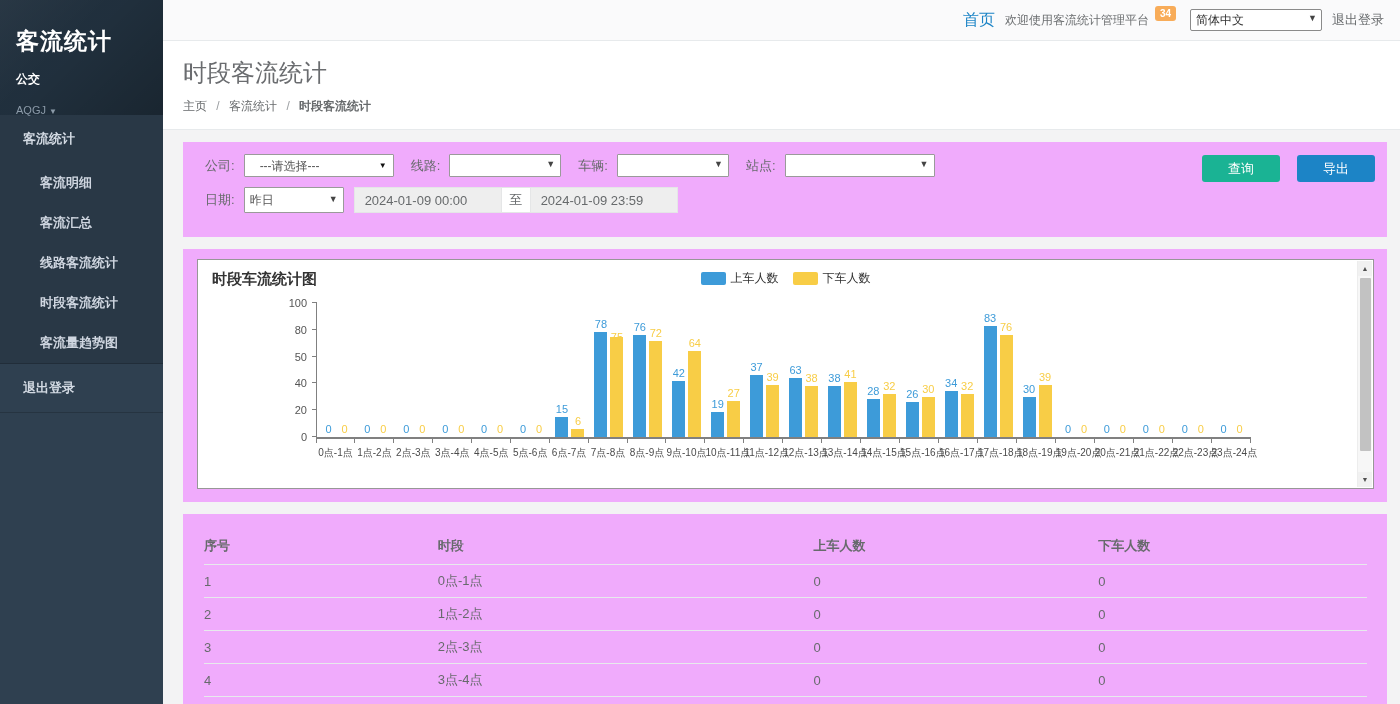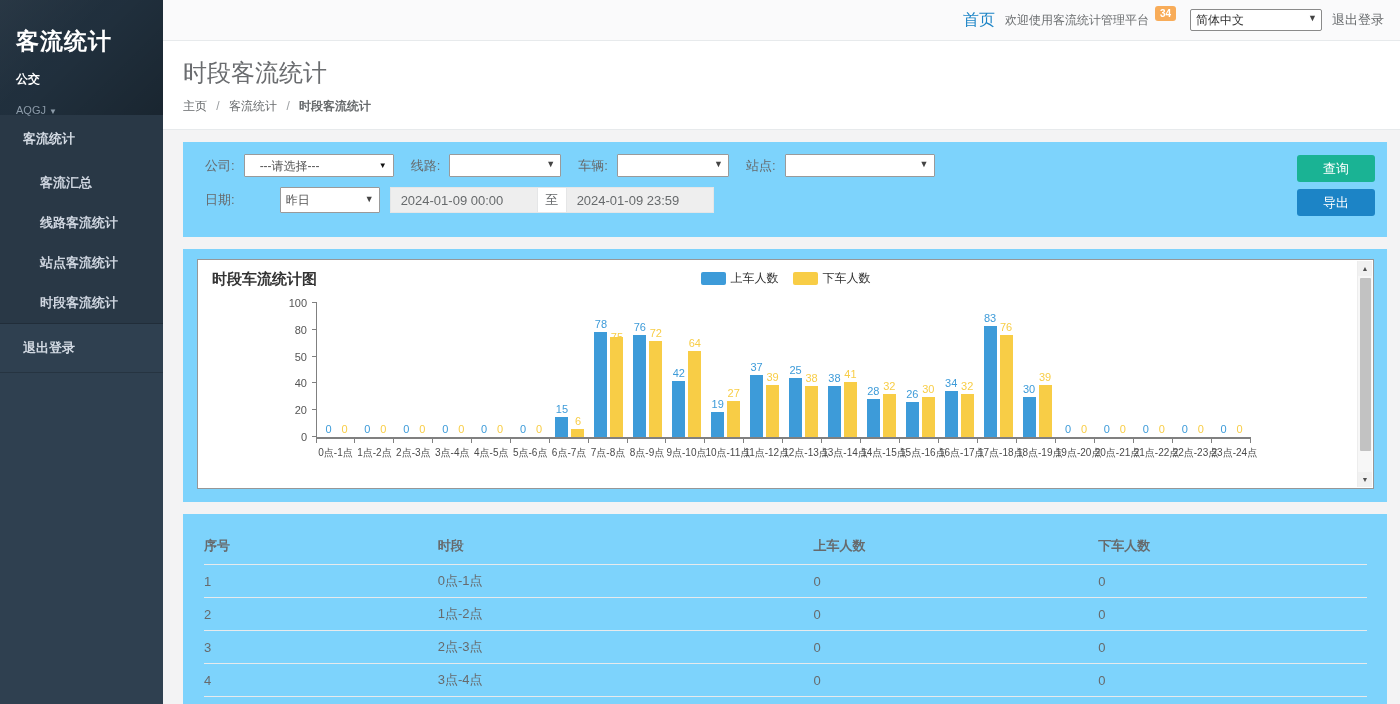--- a/index.html
+++ b/index.html
@@ -54,21 +54,21 @@
   .logout { color:#676a6c; font-size:13px; cursor:pointer; }
 
   .page-heading { background:#ffffff; padding:16px 20px 14px 20px; border-bottom:1px solid #e7eaec; }
   .page-heading h2 { color:#6a6c6f; font-size:24px; font-weight:300; margin-bottom:9px; }
   .breadcrumb { font-size:12px; color:#676a6c; }
   .breadcrumb .sep { color:#9a9da0; margin:0 6px; }
   .breadcrumb .active { font-weight:bold; color:#676a6c; }
   .breadcrumb .crumb { cursor:pointer; }
 
   .content { padding:12px 13px 0 20px; }
-  .panel { background:#7dd3fc; margin-bottom:12px; }
+  .panel { background:#f0abfc; margin-bottom:12px; }
 
   
   .filter-panel { position:relative; padding:12px 110px 14px 22px; }
   .filter-row { display:flex; align-items:center; margin-bottom:10px; }
   .filter-row:last-child { margin-bottom:0; }
   .f-label { font-size:13px; color:#676a6c; margin-right:9px; white-space:nowrap; }
   .sel-wrap { position:relative; display:inline-block; margin-right:17px; }
   .f-select {
     height:23px; font-size:12px; color:#555; border:1px solid #9a9a9a; background:#fff;
     appearance:none; -webkit-appearance:none; padding:0 18px 0 5px; border-radius:1px;
@@ -77,21 +77,21 @@
   .sel-wrap .tri { position:absolute; right:7px; top:7px; font-size:8px; color:#111; pointer-events:none; }
   .w150 { width:150px;padding-left:15px; } .w112 { width:112px; } .w100 { width:100px; }
   .date-input {
     width:148px; height:26px; background:#eeeeee; border:1px solid #e5e6e7; color:#676a6c;
     font-size:13px; padding:0 10px; font-family:inherit;
   }
   .date-sep {
     height:26px; width:28px; background:#fff; border:1px solid #e5e6e7; border-left:none; border-right:none;
     display:flex; align-items:center; justify-content:center; font-size:13px; color:#676a6c;
   }
-  .btn-col { position:absolute; right:12px; top:13px; display:flex; flex-direction:column; gap:7px;font-family:Liberation Mono, monospace; }
+  .btn-col { position:absolute; right:12px; top:13px; display:flex; flex-direction:row; gap:17px;font-family:Liberation Mono, monospace; }
   .btn { width:78px; height:27px; border:none; border-radius:3px; color:#fff; font-size:13px; cursor:pointer; font-family:inherit; }
   .btn-query { background:#1ab394; }
   .btn-export { background:#1c84c6; }
 
   
   .chart-panel { padding:10px 13px 13px 14px; }
   .chart-box { position:relative; border:1px solid #979797; height:230px; background:#fff; overflow:hidden; }
   .chart-title { font-size:15px; font-weight:bold; color:#333; padding:10px 0 0 14px; }
   .legend { position:absolute; top:10px; left:50%; transform:translateX(-50%); display:flex; gap:14px; align-items:center; }
   .legend-item { display:flex; align-items:center; gap:5px; font-size:12px; color:#333; cursor:pointer; }
@@ -137,24 +137,25 @@
     <div class="logo-title">客流统计</div>
     <div class="org">公交</div>
     <div class="user">
       <span>AQGJ</span>
       <span class="caret">▼</span>
     </div>
   </div>
   <div id="side-menu">
       <div class="nav-section expanded">
         <div class="nav-item">客流统计</div>
+        <div class="nav-subitem">客流明细</div>
         <div class="nav-subitem">客流汇总</div>
         <div class="nav-subitem">线路客流统计</div>
-        <div class="nav-subitem">站点客流统计</div>
         <div class="nav-subitem">时段客流统计</div>
+        <div class="nav-subitem">客流量趋势图</div>
       </div>
       <div class="nav-section">
         <div class="nav-item">退出登录</div>
       </div>
     </div>
 </div>
 
 <div class="main">
 
   <div class="topbar">
@@ -199,21 +200,21 @@
           <span class="chev">▼</span>
         </span>
         <span class="f-label">站点:</span>
         <span class="sel-wrap">
           <select class="f-select w150"></select>
           <span class="chev">▼</span>
         </span>
       </div>
       <div class="filter-row">
         <span class="f-label">日期:</span>
-        <span class="sel-wrap" style="margin-right:10px;margin-left:36px;">
+        <span class="sel-wrap" style="margin-right:10px;">
           <select class="f-select w100" style="height:26px;" id="preset-select"><option>昨日</option></select>
           <span class="chev" style="top:7px;">▼</span>
         </span>
         <input class="date-input" readonly="" value="2024-01-09 00:00" style="">
         <span class="date-sep">至</span>
         <input class="date-input" readonly="" value="2024-01-09 23:59" style="">
       </div>
       <div class="btn-col">
         <button class="btn btn-query">查询</button>
         <button class="btn btn-export">导出</button>
@@ -352,21 +353,21 @@
                     <div class="bar-label" style="bottom: 63.64px; color: rgb(61, 155, 217);">37</div>
                   </div>
                   <div class="barcol">
                     <div class="bar" style="height: 52.26px; background: rgb(248, 205, 70);"></div>
                     <div class="bar-label" style="bottom: 54.26px; color: rgb(248, 205, 70);">39</div>
                   </div>
                 </div>
                 <div class="group">
                   <div class="barcol">
                     <div class="bar" style="height: 58.96px; background: rgb(61, 155, 217);"></div>
-                    <div class="bar-label" style="bottom: 60.96px; color: rgb(61, 155, 217);">25</div>
+                    <div class="bar-label" style="bottom: 60.96px; color: rgb(61, 155, 217);">63</div>
                   </div>
                   <div class="barcol">
                     <div class="bar" style="height: 50.92px; background: rgb(248, 205, 70);"></div>
                     <div class="bar-label" style="bottom: 52.92px; color: rgb(248, 205, 70);">38</div>
                   </div>
                 </div>
                 <div class="group">
                   <div class="barcol">
                     <div class="bar" style="height: 50.92px; background: rgb(61, 155, 217);"></div>
                     <div class="bar-label" style="bottom: 52.92px; color: rgb(61, 155, 217);">38</div>

